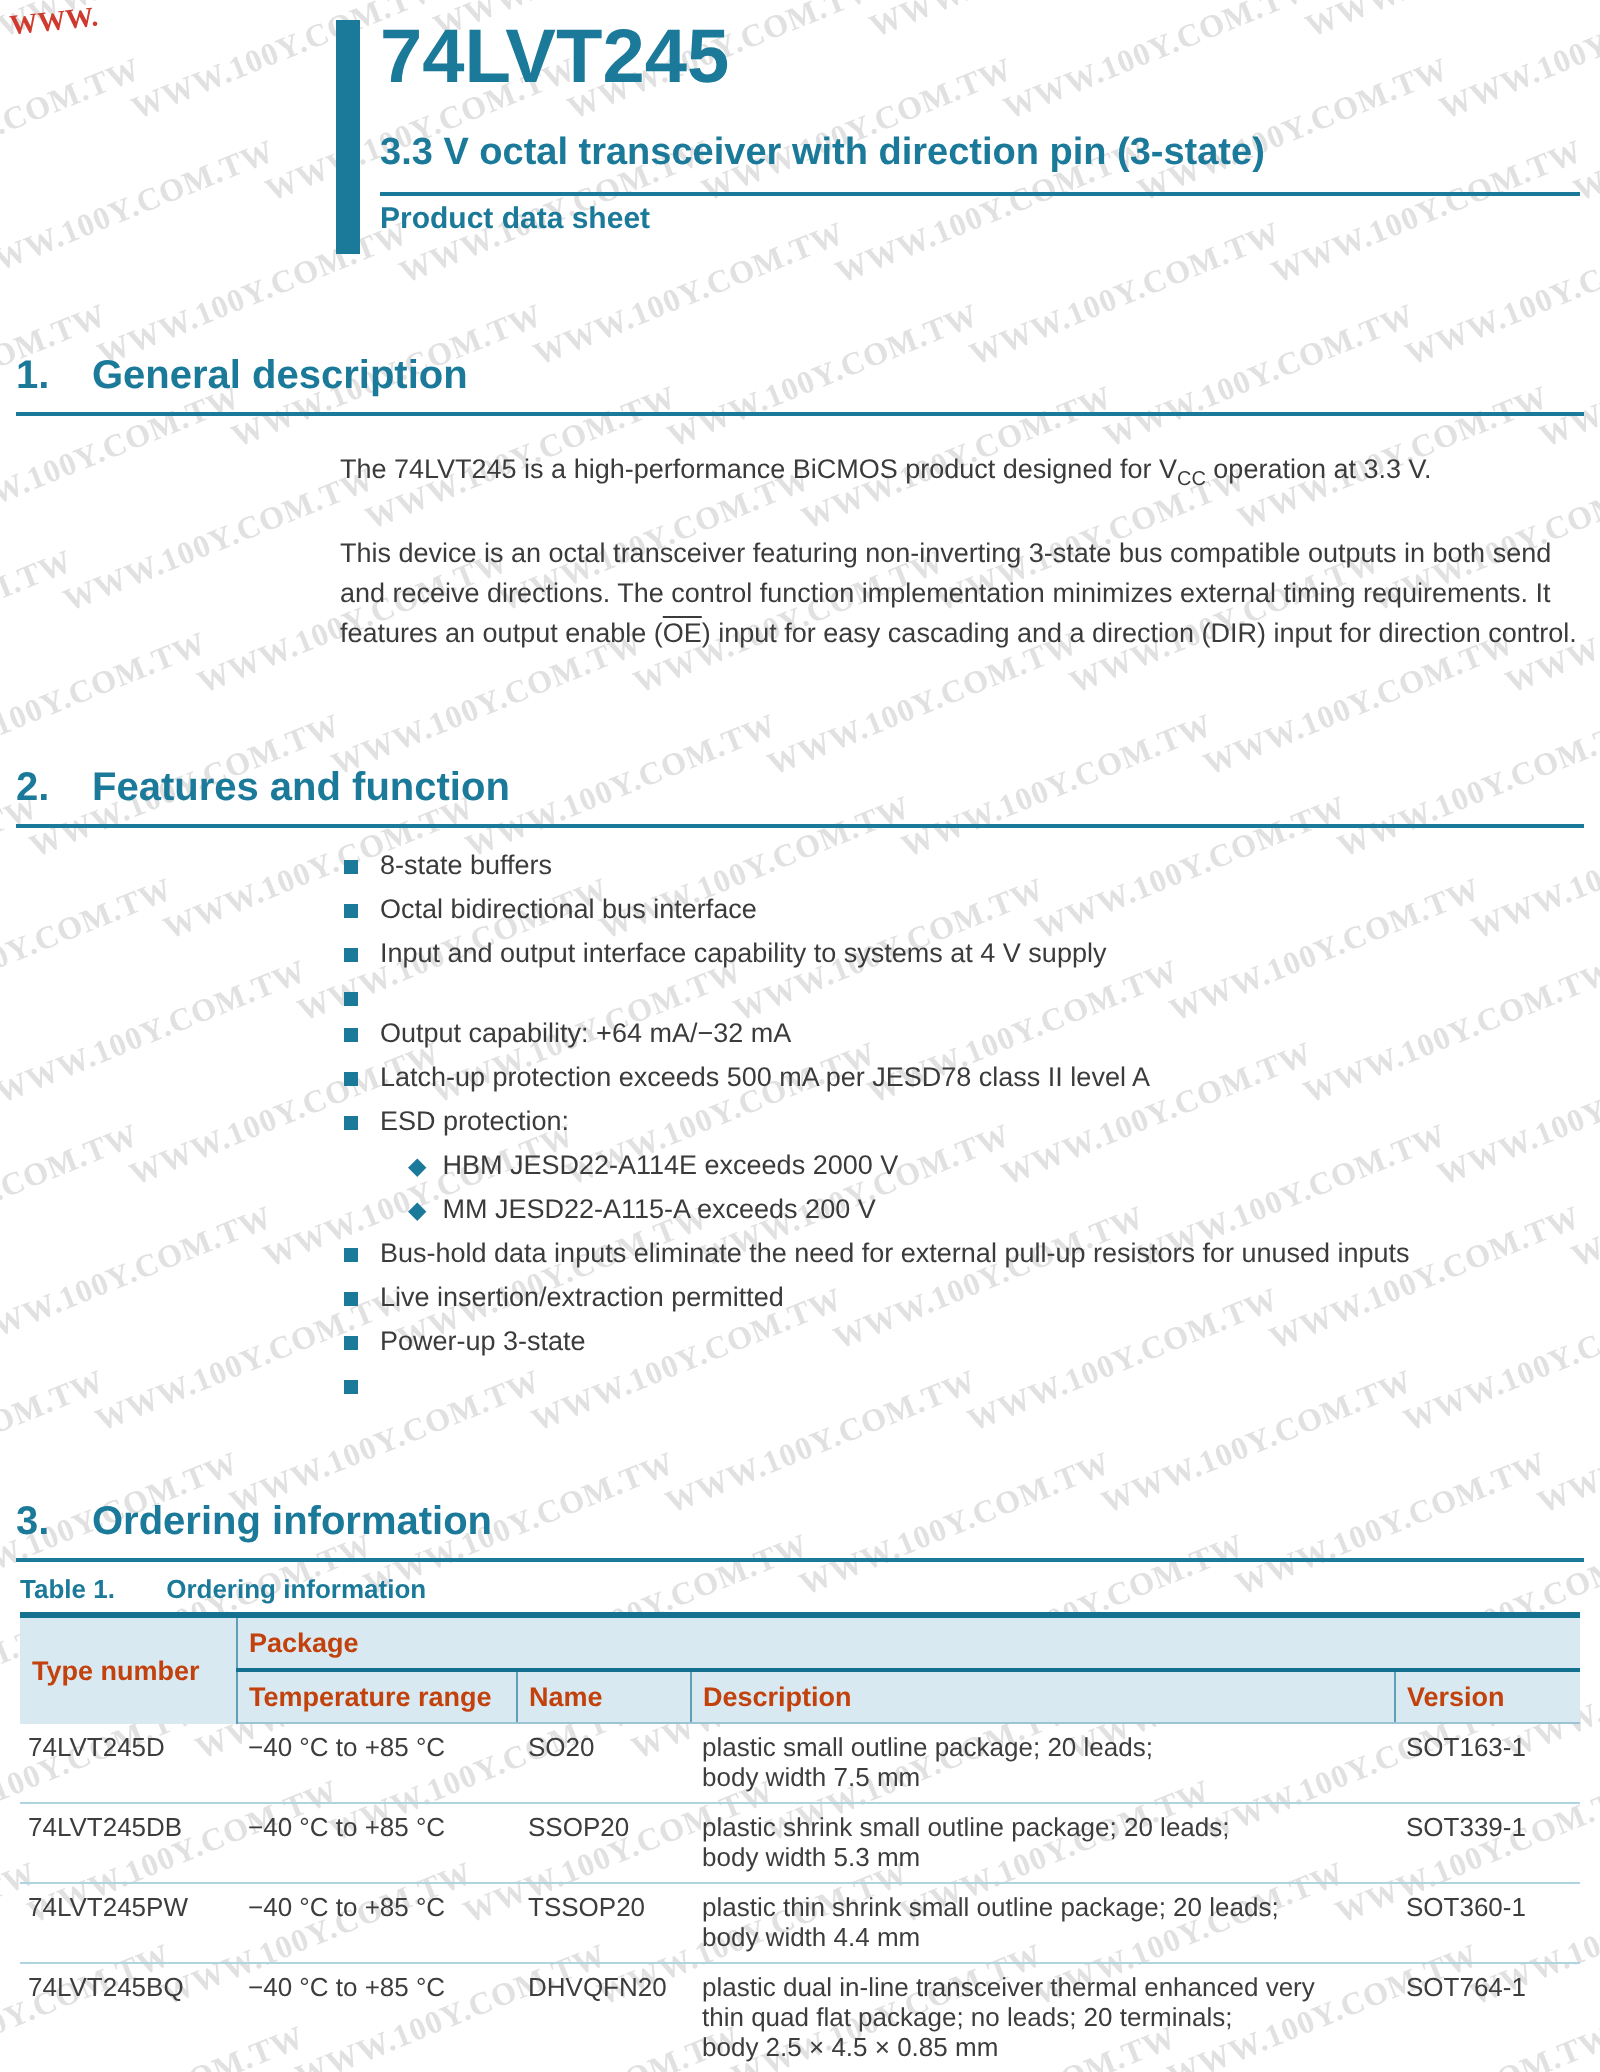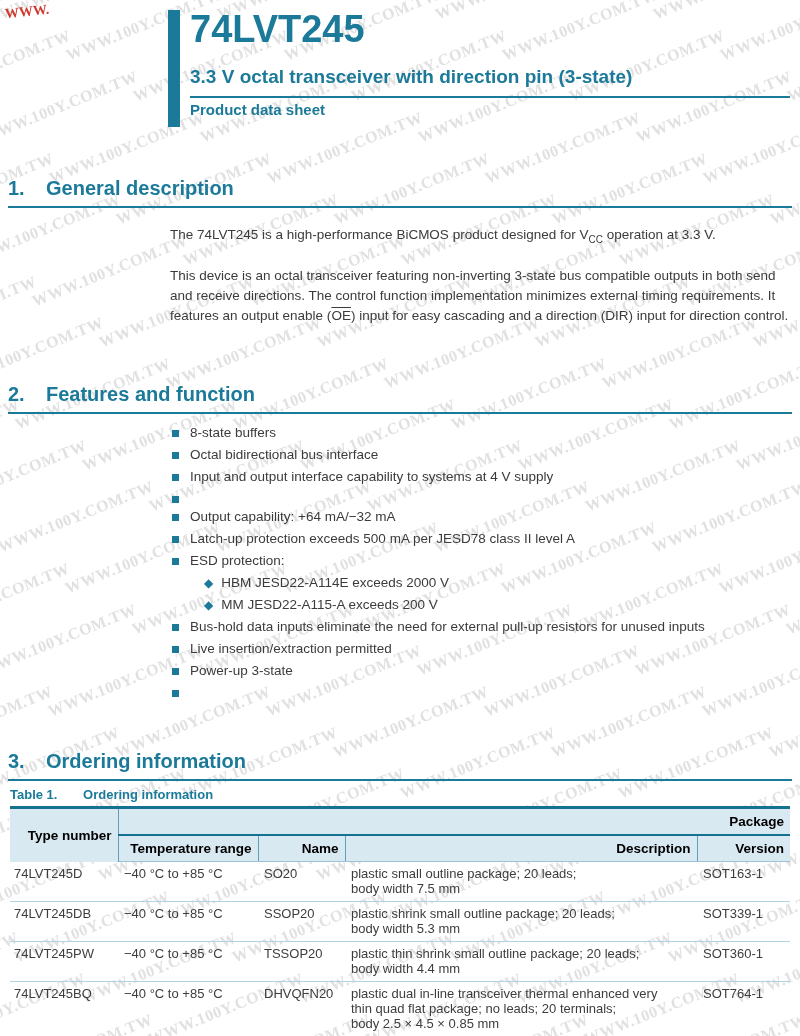--- a/index.html
+++ b/index.html
@@ -53,21 +53,21 @@
   
   #table-caption{position:absolute;left:10px;top:787px;font-size:13px;font-weight:bold;color:#1b7a99;}
   #table-caption .cap-title{margin-left:22px;}
   #ordering-table{
     position:absolute;left:10px;top:806px;width:780px;
     border-collapse:collapse;table-layout:fixed;
     font-size:13px;color:#3d3d3d;
   }
   #ordering-table{border-top:3px solid #14718f;border-bottom:2px solid #14718f;}
   #ordering-table th{
-    background:#d9e9f1;text-align:right;font-size:13.5px;color:#000000;
+    background:#d9e9f1;text-align:left;font-size:13.5px;color:#c2410c;
     padding:5px 6px;font-weight:bold;vertical-align:middle;
   }
   th.group{border-bottom:2px solid #14718f;}
   th.rspan{border-right:1px solid #5fa0b8;}
   th.subh{border-right:1px solid #5fa0b8;border-bottom:1px solid #9cc4d4;}
   th.subh:last-child{border-right:none;margin-left:36px;}
   #ordering-table td{padding:4px 6px 5px 6px;vertical-align:top;line-height:15px;}
   #ordering-table tbody tr + tr td{border-top:1px solid #afd3df;}
   #ordering-table td:first-child{padding-left:4px;}
 </style>

